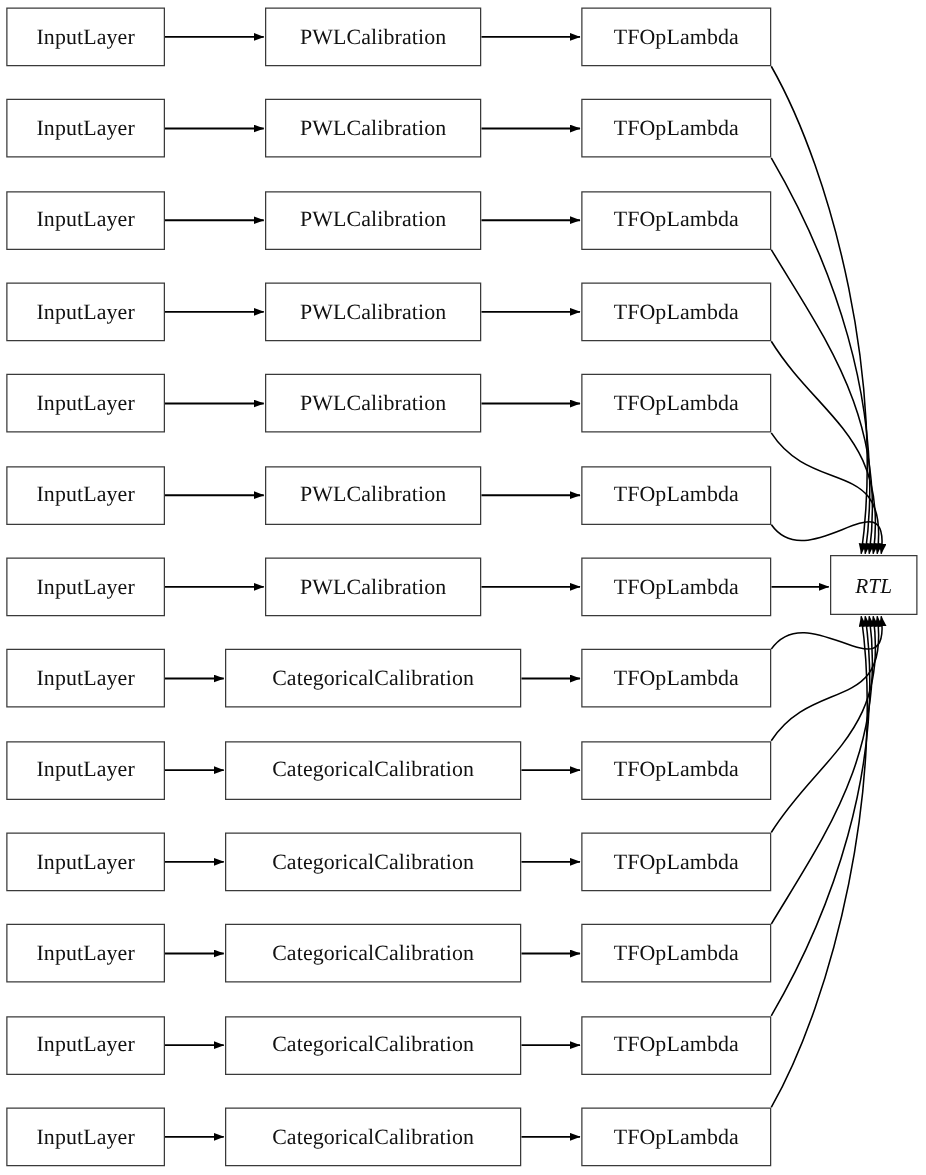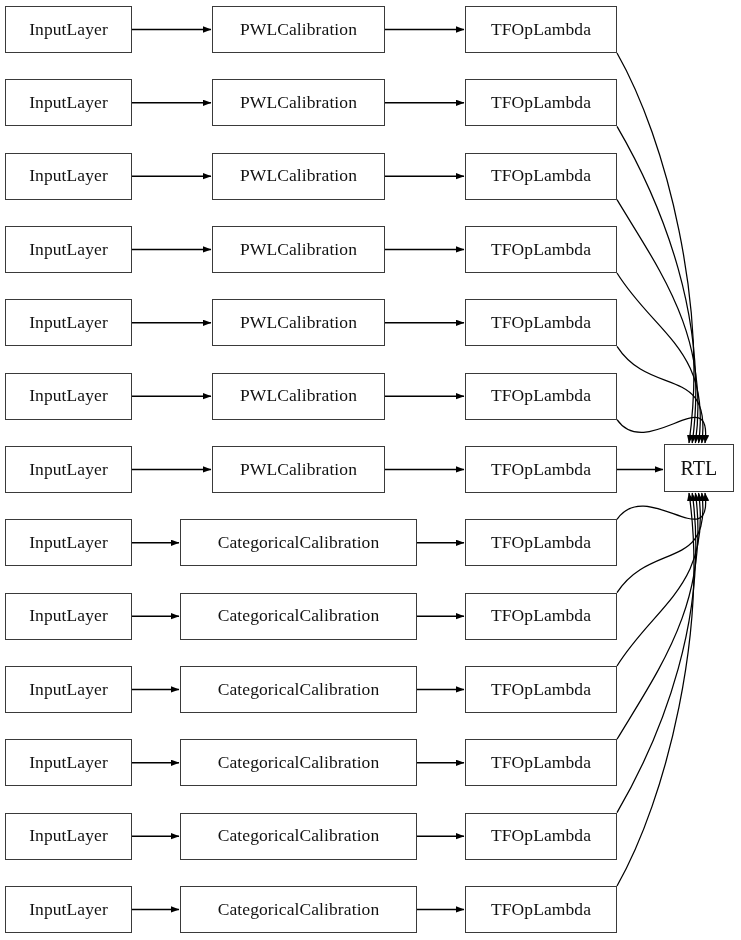--- a/index.html
+++ b/index.html
@@ -46,21 +46,22 @@
     font-size: 17.5px;
     line-height: 1;
     white-space: nowrap;
     letter-spacing: 0.1px;
   }
   .node-label {
     display: block;
     pointer-events: none;
   }
   .node.rtl {
-    font-size: 20px;
+    font-size: 17px;
+    font-style: italic;
   }
 </style>
 </head>
 <body>
 
 <div id="graph-canvas">
   <svg id="edge-layer" viewBox="0 0 741 940" width="741" height="940" xmlns="http://www.w3.org/2000/svg">
     <defs>
       <marker id="ah" markerWidth="9" markerHeight="9" refX="8.2" refY="3.2" orient="auto" markerUnits="userSpaceOnUse">
         <path d="M0,0 L8.6,3.2 L0,6.4 z" fill="#000000"></path>

